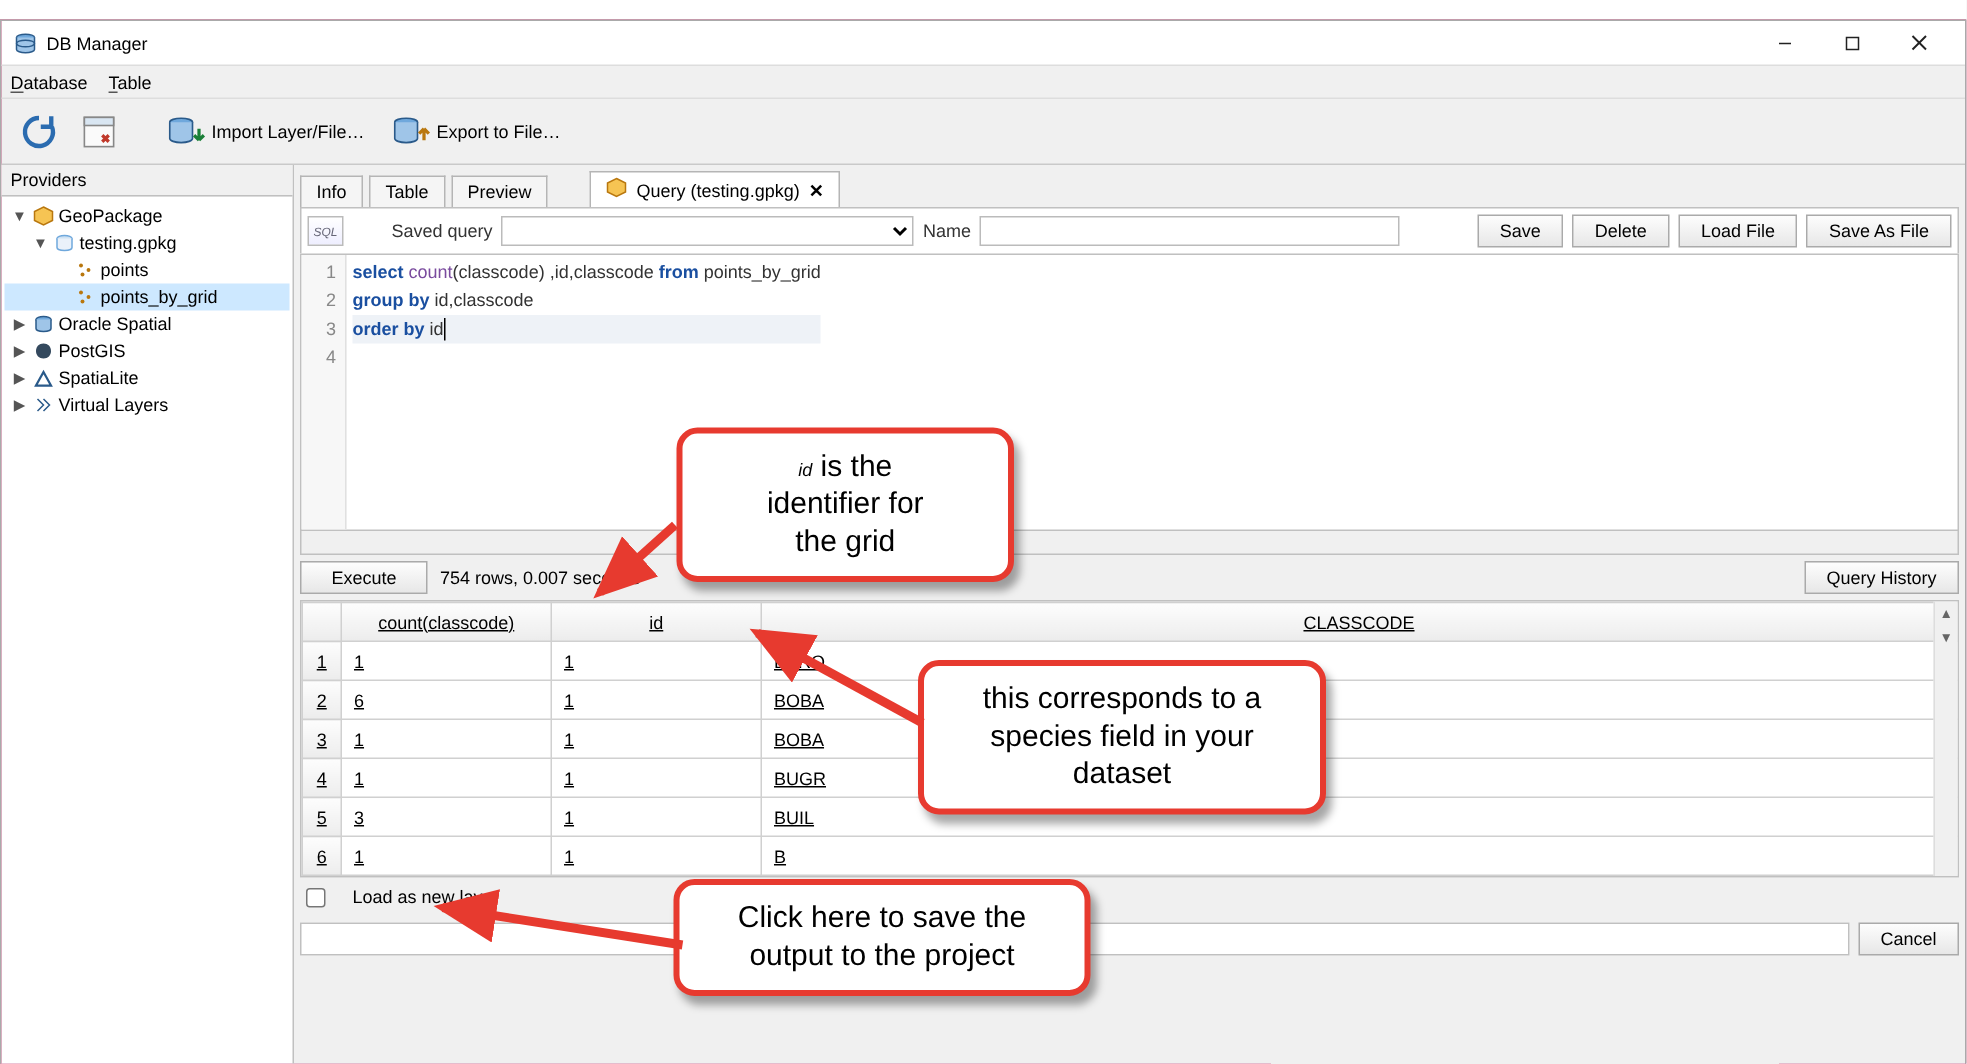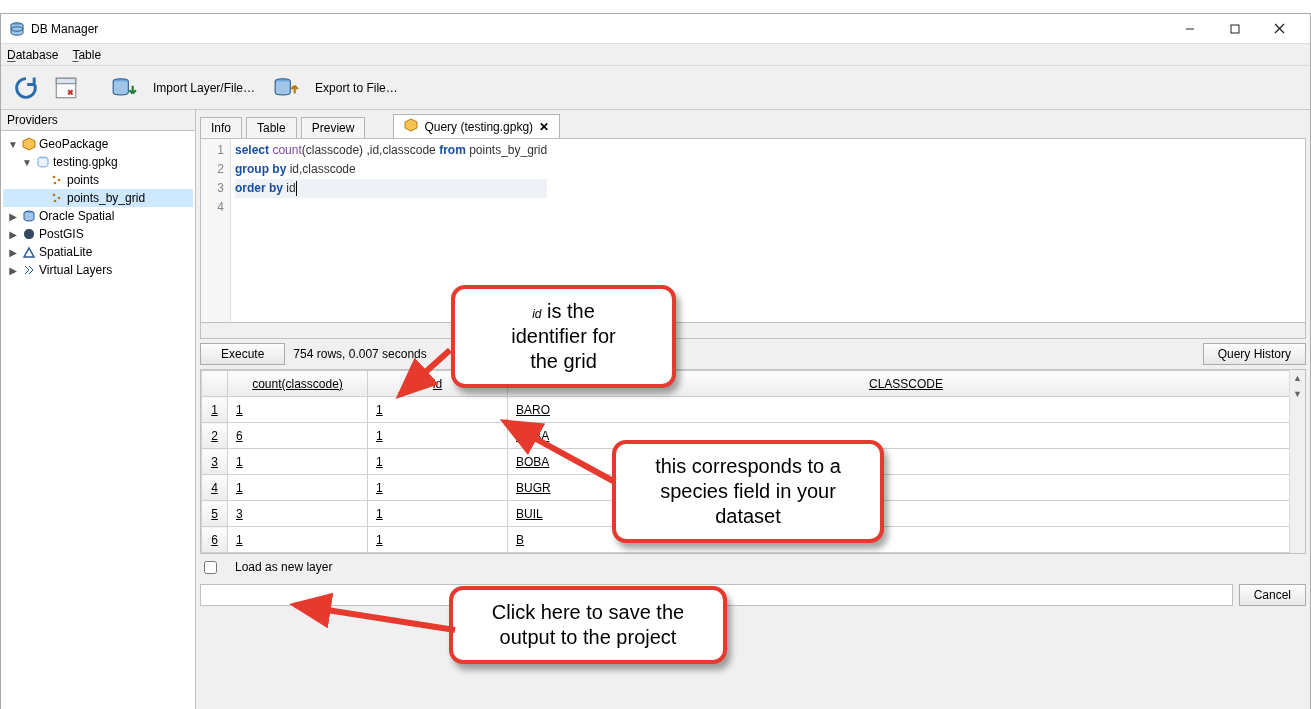--- a/index.html
+++ b/index.html
@@ -8,21 +8,21 @@
 .titlebar { height:30px; background:#fff; display:flex; align-items:center; padding:0 8px; border-bottom:1px solid #ddd;}
 .titlebar .ticon { width:16px; height:16px; margin-right:6px; }
 .titlebar .title { flex:1; }
 .winbtns { display:flex; gap:0; }
 .winbtn { width:45px; height:28px; display:flex; align-items:center; justify-content:center; }
 .menubar { height:22px; background:#f0f0f0; display:flex; align-items:center; padding:0 6px; gap:14px; border-bottom:1px solid #ddd;}
 .menubar span { cursor:default; }
 .menubar .ul { text-decoration: underline; text-decoration-color: #555; text-underline-offset:2px; }
 .toolbar { height:44px; background:#f0f0f0; display:flex; align-items:center; padding:4px 10px; gap:10px; border-bottom:1px solid #c9c9c9;}
 .tbico { width:30px; height:30px; display:flex; align-items:center; justify-content:center; }
-.tbbtn { display:flex; align-items:center; gap:16px; padding:2px 4px; }
+.tbbtn { display:flex; align-items:center; gap:4px; padding:2px 4px; }
 .body { flex:1; display:flex; min-height:0; }
 .providers { width:195px; display:flex; flex-direction:column; border-right:1px solid #c0c0c0; background:#fff;}
 .providers .phead { padding:3px 6px; background:#f0f0f0; border-bottom:1px solid #c0c0c0;}
 .tree { padding:4px 2px; overflow:auto; flex:1; }
 .tree .row { display:flex; align-items:center; height:18px; padding-left:4px; white-space:nowrap; }
 .tree .tw { width:12px; text-align:center; color:#555; font-size:10px;}
 .tree .ic { width:16px; height:16px; display:inline-flex; align-items:center; justify-content:center; margin:0 2px; }
 .tree .sel { background:#cde8ff; }
 .main { flex:1; display:flex; flex-direction:column; background:#f0f0f0; padding:4px; min-width:0;}
 .tabs { display:flex; gap:4px; height:24px; align-items:flex-end; }
@@ -223,20 +223,33 @@
         <div style="width:20px"></div>
         <div class="tab active">
           <span><svg width="14" height="14" viewBox="0 0 14 14">
                 <path d="M7 1l6 3v6l-6 3-6-3V4z" fill="#f6c453" stroke="#b9770e"></path>
               </svg></span>
           <span>Query (testing.gpkg)</span>
           <span style="font-weight:bold">✕</span>
         </div>
       </div>
 
+      <div class="qrow">
+        <div class="sqlico">SQL</div>
+        <div style="width:20px"></div>
+        <label>Saved query</label>
+        <select style="width:275px"></select>
+        <label>Name</label>
+        <input type="text" style="width: 280px;" value="">
+        <div style="flex:1"></div>
+        <button class="btn">Save</button>
+        <button class="btn">Delete</button>
+        <button class="btn">Load File</button>
+        <button class="btn">Save As File</button>
+      </div>
 
       <div class="editor">
         <div class="gutter">
           <div>1</div>
             <div>2</div>
             <div>3</div>
             <div>4</div>
         </div>
         <div class="code">
           <div><span class="kw">select</span> <span class="fn">count</span><span class="ident">(classcode) ,id,classcode</span> <span class="kw">from</span> <span class="ident">points_by_grid</span></div>

